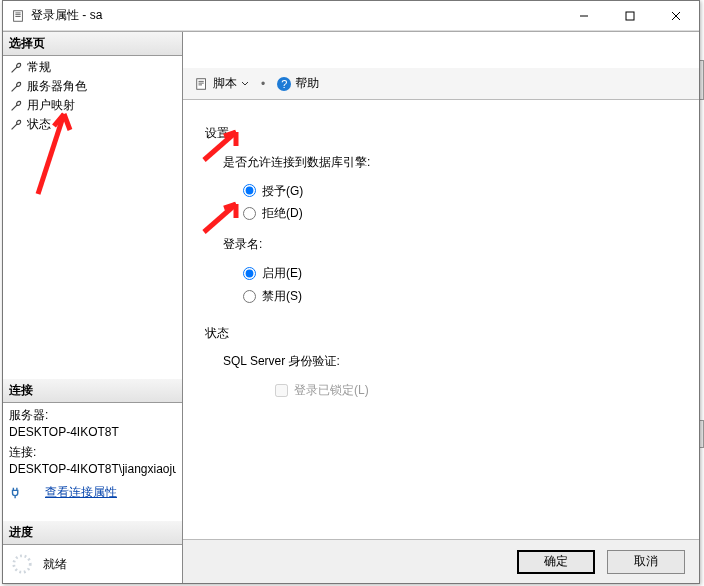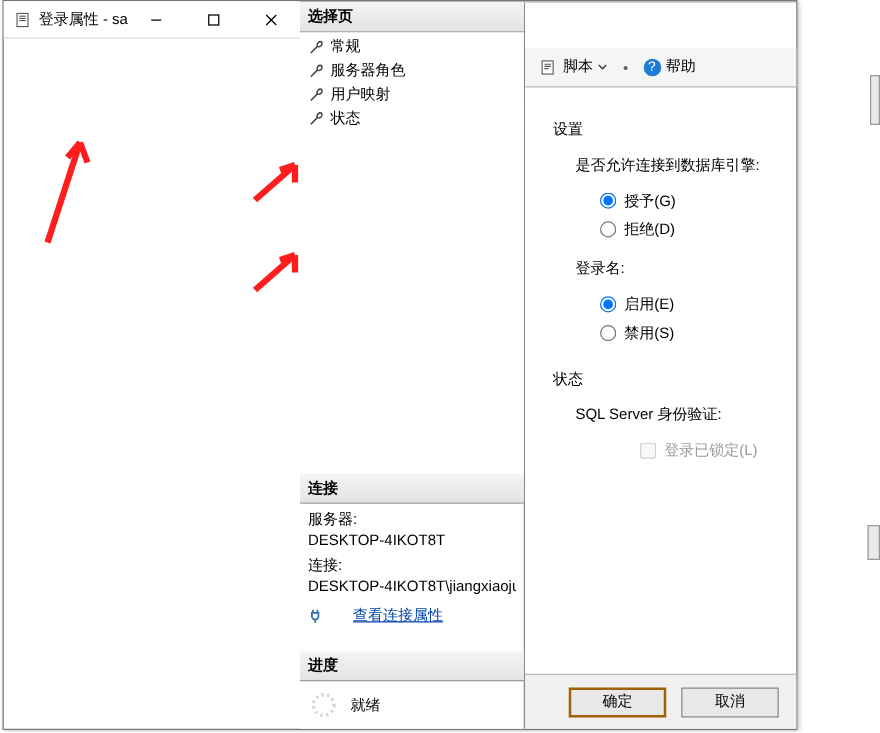--- a/index.html
+++ b/index.html
@@ -1,17 +1,17 @@
 <!DOCTYPE html>
 <html><head>
 <meta charset="utf-8">
 <style>
 * { box-sizing: border-box; font-family: "Microsoft YaHei", "SimSun", Tahoma, sans-serif; font-size: 12px; }
 body { margin: 0; background: #fff; color: #000; position: relative; width: 704px; height: 586px; overflow: hidden; }
-.window { position: absolute; left: 2px; top: 0; width: 636px; height: 584px; background: #fff; border: 1px solid #777; box-shadow: 1px 1px 4px rgba(0,0,0,.3); display: flex; flex-direction: row; }
+.window { position: absolute; left: 2px; top: 0; width: 698px; height: 584px; background: #fff; border: 1px solid #777; box-shadow: 1px 1px 4px rgba(0,0,0,.3); display: flex; flex-direction: column; }
 .titlebar { height: 30px; background: #fff; display: flex; align-items: center; padding: 0 0 0 8px; border-bottom: 1px solid #ddd; }
 .titlebar .icon { width: 14px; height: 14px; margin-right: 6px; }
 .titlebar .title { flex: 1; }
 .winbtns { display: flex; }
 .winbtn { width: 46px; height: 30px; display: flex; align-items: center; justify-content: center; cursor: default; }
 
 .body { flex: 1; display: flex; border-top: 1px solid #aaa; min-height: 0; }
 
 
 .left { width: 180px; background: #fff; border-right: 1px solid #888; display: flex; flex-direction: column; }
@@ -37,21 +37,21 @@
 .settings { padding: 22px 22px; line-height: 1.9; }
 .settings .grp { margin-bottom: 6px; }
 .indent1 { margin-left: 18px; }
 .indent2 { margin-left: 38px; }
 .radio-row, .check-row { display: flex; align-items: center; gap: 6px; }
 input[type=radio], input[type=checkbox] { margin: 0; }
 .disabled { color: #9b9b9b; padding-left: 32px; }
 
 .footer { height: 44px; border-top: 1px solid #bbb; display: flex; align-items: center; justify-content: flex-end; padding: 0 14px; gap: 12px; background: #f0f0f0; }
 .btn { min-width: 78px; height: 24px; border: 1px solid #888; background: #e8e8e8; display: inline-flex; align-items: center; justify-content: center; cursor: default; }
-.btn.primary { border: 2px solid #a16207; }
+.btn.primary { border: 2px solid #000000; }
 
 
 .arrow { position: absolute; pointer-events: none; }
 
 
 .bgstrip { position: absolute; right: 0; background: #eaeaea; border: 1px solid #999; }
 </style>
 </head>
 <body>
 

